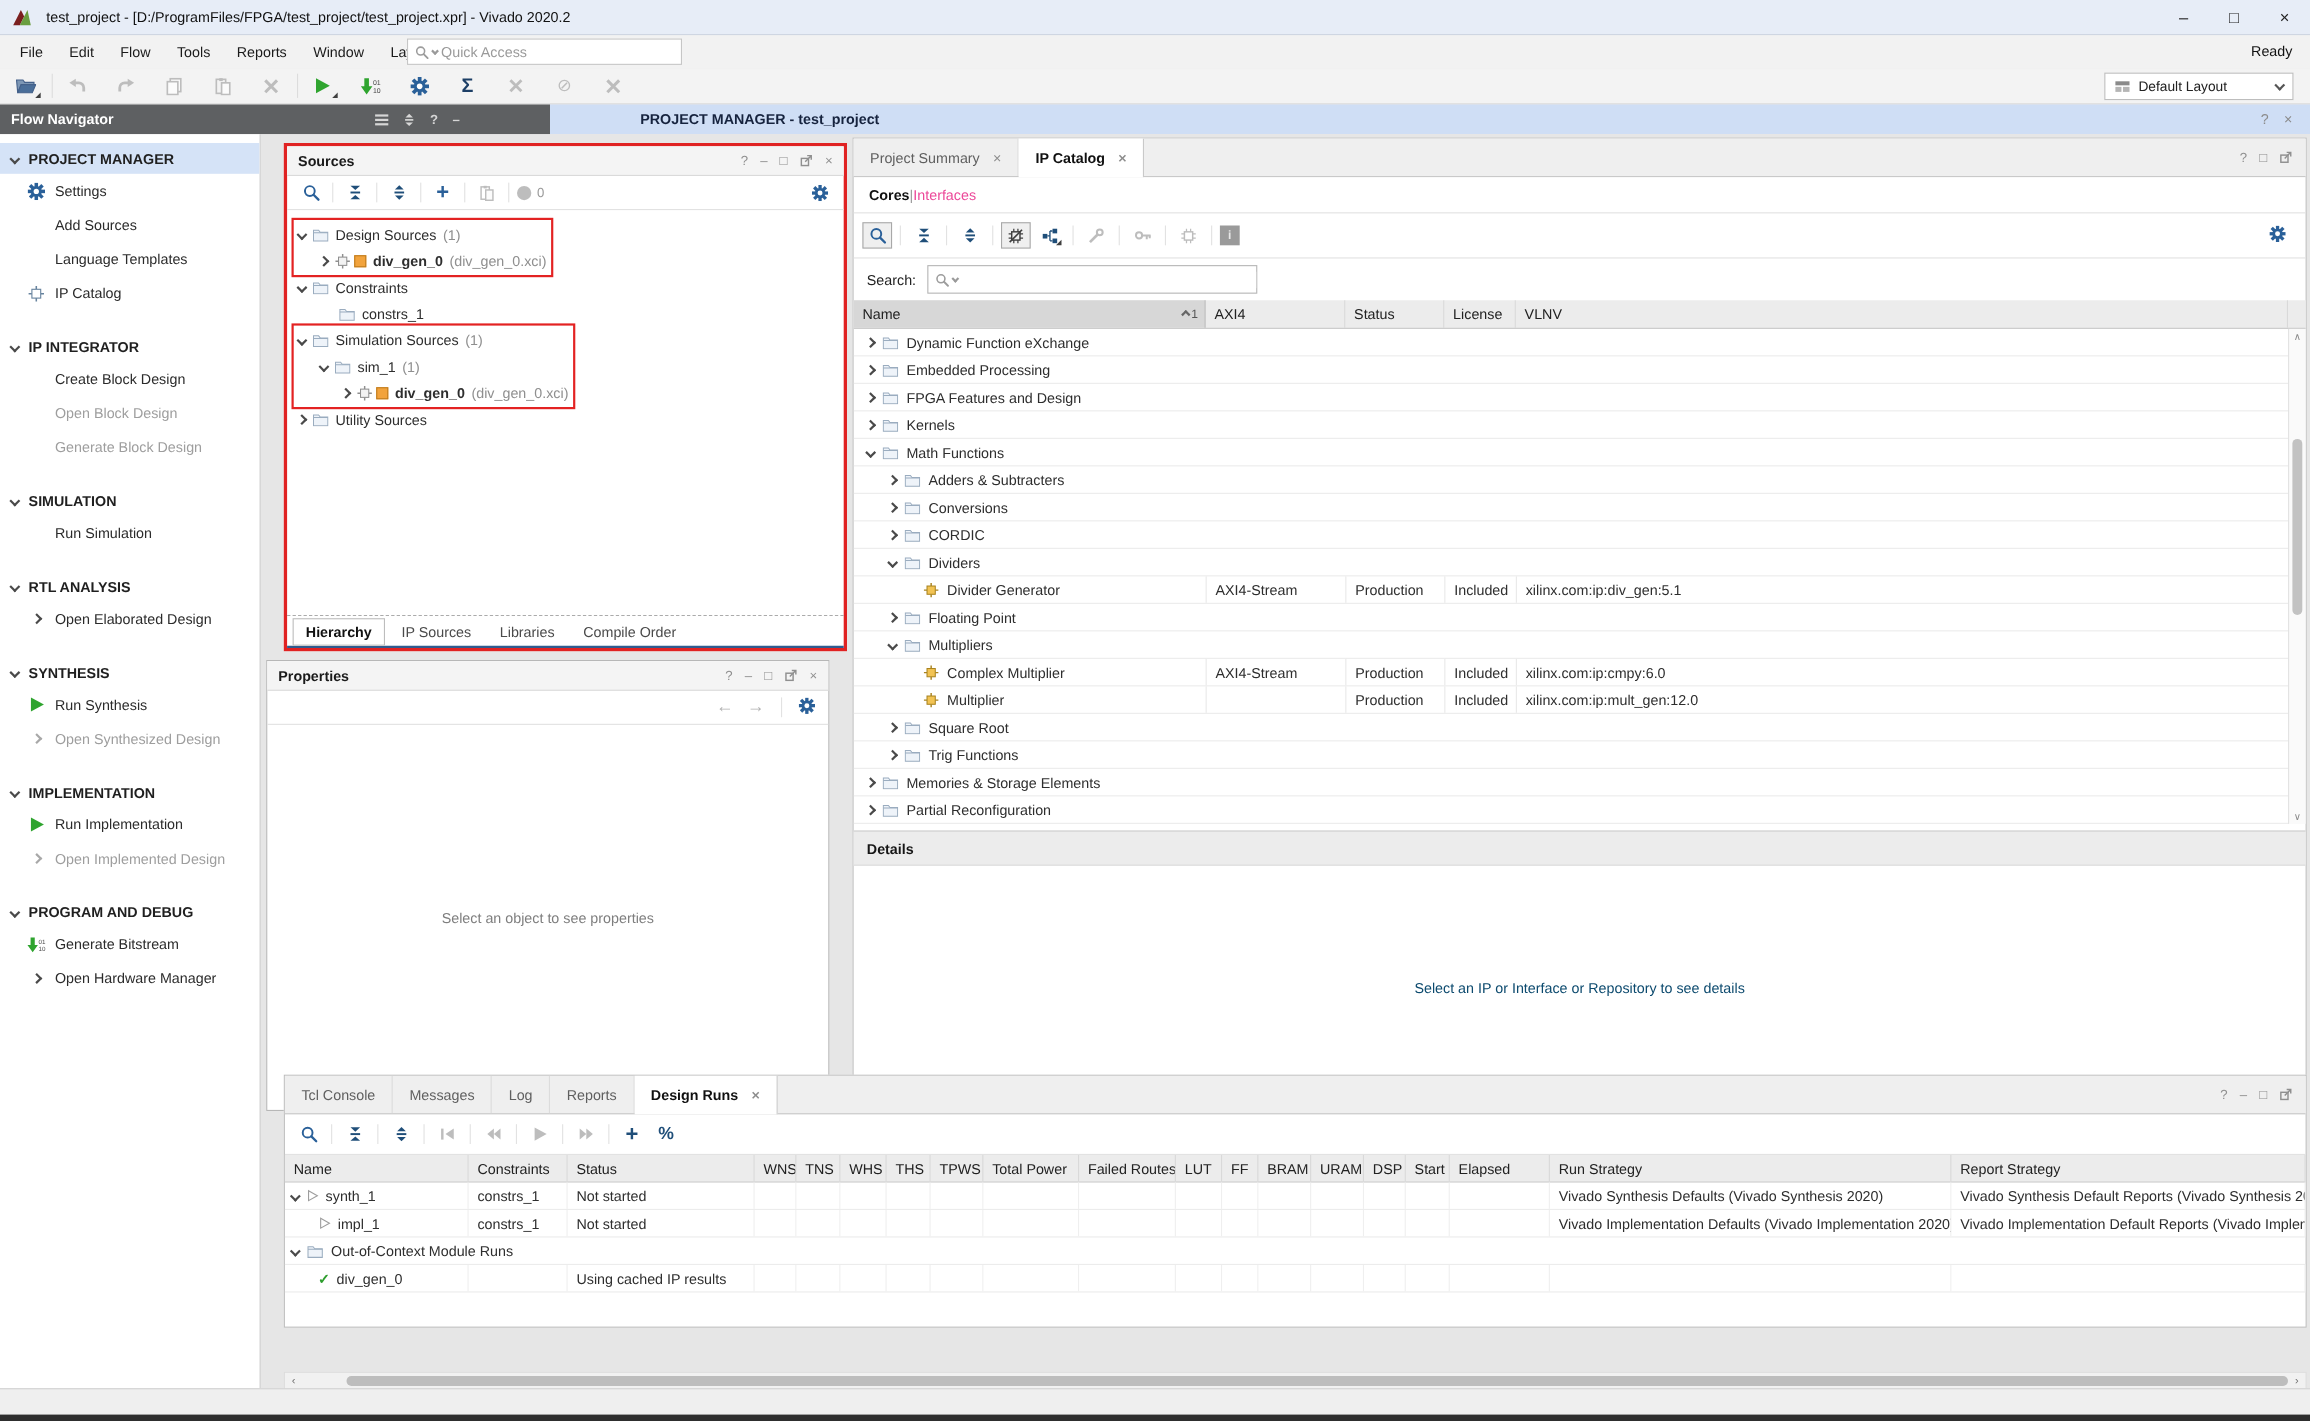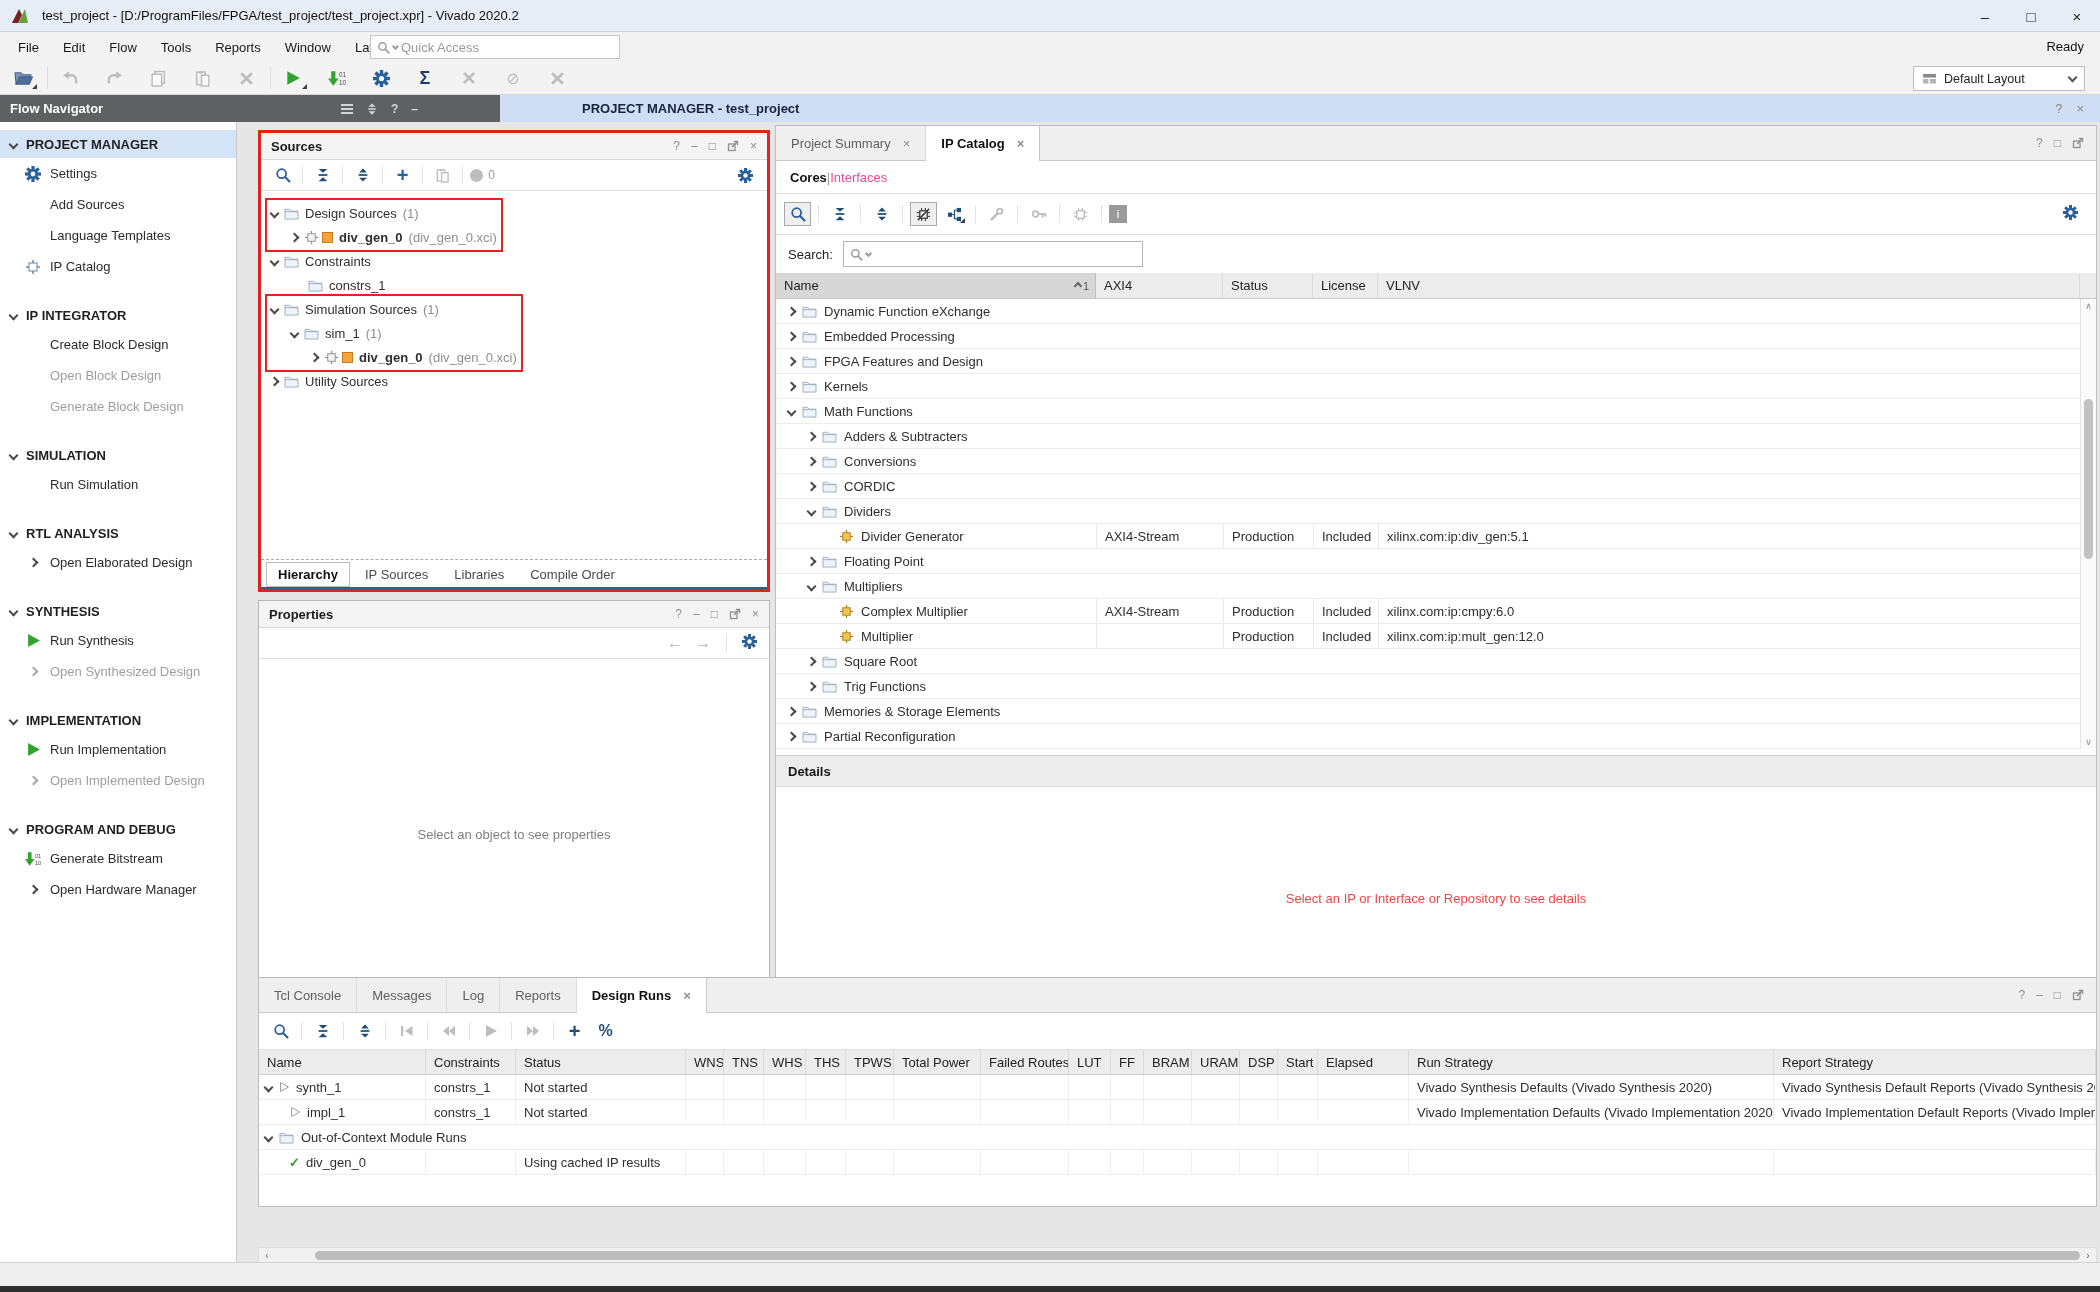--- a/index.html
+++ b/index.html
@@ -76,21 +76,21 @@
   .trow.b .lab { font-weight:bold; }
   .trow.ind1 { padding-left:30px; } .trow.ind2 { padding-left:50px; }
   .spc { width:11px; flex:none; display:inline-block; }
   .osq { width:11px; height:11px; background:#f2a33c; border:1px solid #c07c1e; flex:none; margin-left:-3px; }
   .red-box { position:absolute; border:2px solid #e32222; pointer-events:none; }
   .src-tabs { height:30px; border-top:1px dashed #ababab; display:flex; align-items:center; gap:4px; padding-left:5px; box-shadow:inset 0 -2px 0 #2f5b8f; flex:none; }
   .stab { padding:4px 11px; font-size:13px; color:#4a4a4a; }
   .stab.active { background:#fff; border:1px solid #bdbdbd; font-weight:bold; color:#111; }
 
   
-  #properties-panel { left:258px; top:600px; width:512px; height:410px; }
+  #properties-panel { left:242px; top:600px; width:512px; height:410px; }
   .prop-toolbar { height:31px; display:flex; align-items:center; justify-content:flex-end; gap:12px; padding:0 12px; border-bottom:1px solid #e2e2e2; flex:none; }
   .arrow-g { font-size:16px; color:#b3b3b3; font-weight:bold; }
   .empty-body { flex:1; display:flex; align-items:center; justify-content:center; color:#7e7e7e; font-size:13px;text-align:center; }
 
   
   #ip-panel { left:775px; top:125px; width:1322px; height:885px; border:1px solid #bdbdbd; }
   .doc-tabs { height:35px; background:#efefef; border-bottom:1px solid #c9c9c9; display:flex; align-items:stretch; flex:none; }
   .dtab { display:flex; align-items:center; gap:12px; padding:0 15px; font-size:13px; color:#5f5f5f; border-right:1px solid #dcdcdc; }
   .dtab .x { color:#8d8d8d; font-size:13px; }
   .dtab.active { background:#fff; color:#101010; font-weight:bold; margin-bottom:-1px; border-right:1px solid #c9c9c9; }
@@ -957,21 +957,21 @@
     <div class="vscroll">
       <span class="vs-arrow vs-up">∧</span>
       <span class="vs-thumb"></span>
       <span class="vs-arrow vs-dn">∨</span>
     </div>
   </div>
   <div class="details-gap"></div>
   <div class="details-head">
       <span>Details</span>
     </div>
-  <div class="empty-body" style="color:#ef4444">Select an IP or Interface or Repository to see details</div>
+  <div class="empty-body" style="color:#0c4a6e">Select an IP or Interface or Repository to see details</div>
 </div>
 
 <div class="panel" id="bottom-panel">
   <div class="doc-tabs">
     <span class="dtab">
         <span>Tcl Console</span>
       </span>
     <span class="dtab">
         <span>Messages</span>
       </span>

